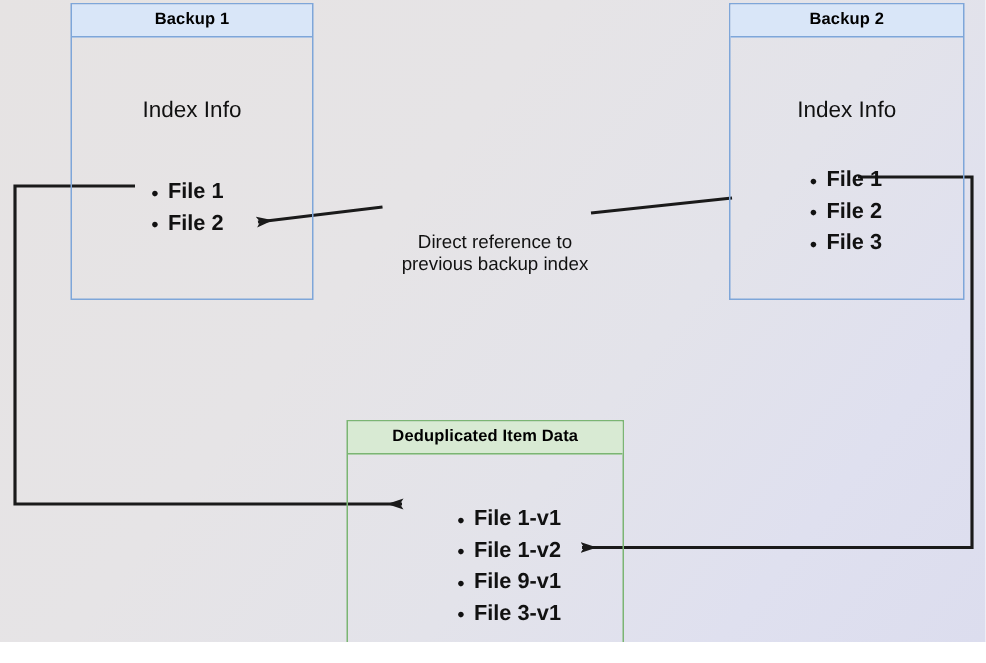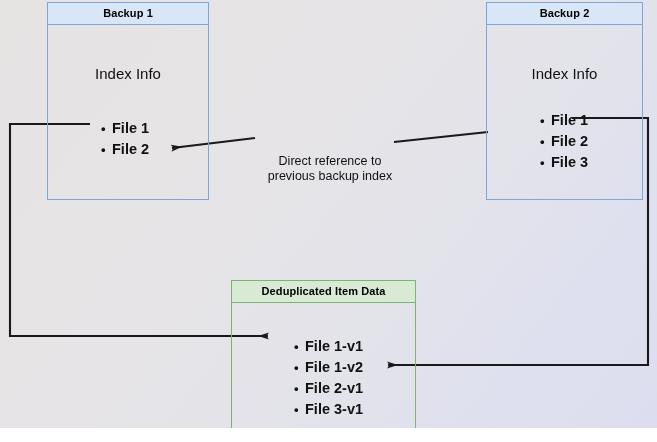--- a/index.html
+++ b/index.html
@@ -155,24 +155,24 @@
         <li>File 1</li>
         <li>File 2</li>
         <li>File 3</li>
       </ul>
     </div>
   </div>
 
   <div class="node green" style="left:231px; top:280px; width:185px; height:168px;">
     <div class="nd-header">Deduplicated Item Data</div>
     <div class="nd-body">
-      <ul class="item-list" style="left:57px; top:33px;">
+      <ul class="item-list" style="left:68px; top:33px;">
         <li>File 1-v1</li>
         <li>File 1-v2</li>
-        <li>File 2-v1</li>
+        <li>File 9-v1</li>
         <li>File 3-v1</li>
       </ul>
     </div>
   </div>
 
   <div class="edge-label" style="left:251px; top:122px; width:158px;margin-top:32px;">Direct reference to
 previous backup index</div>
 
 </div>
 

